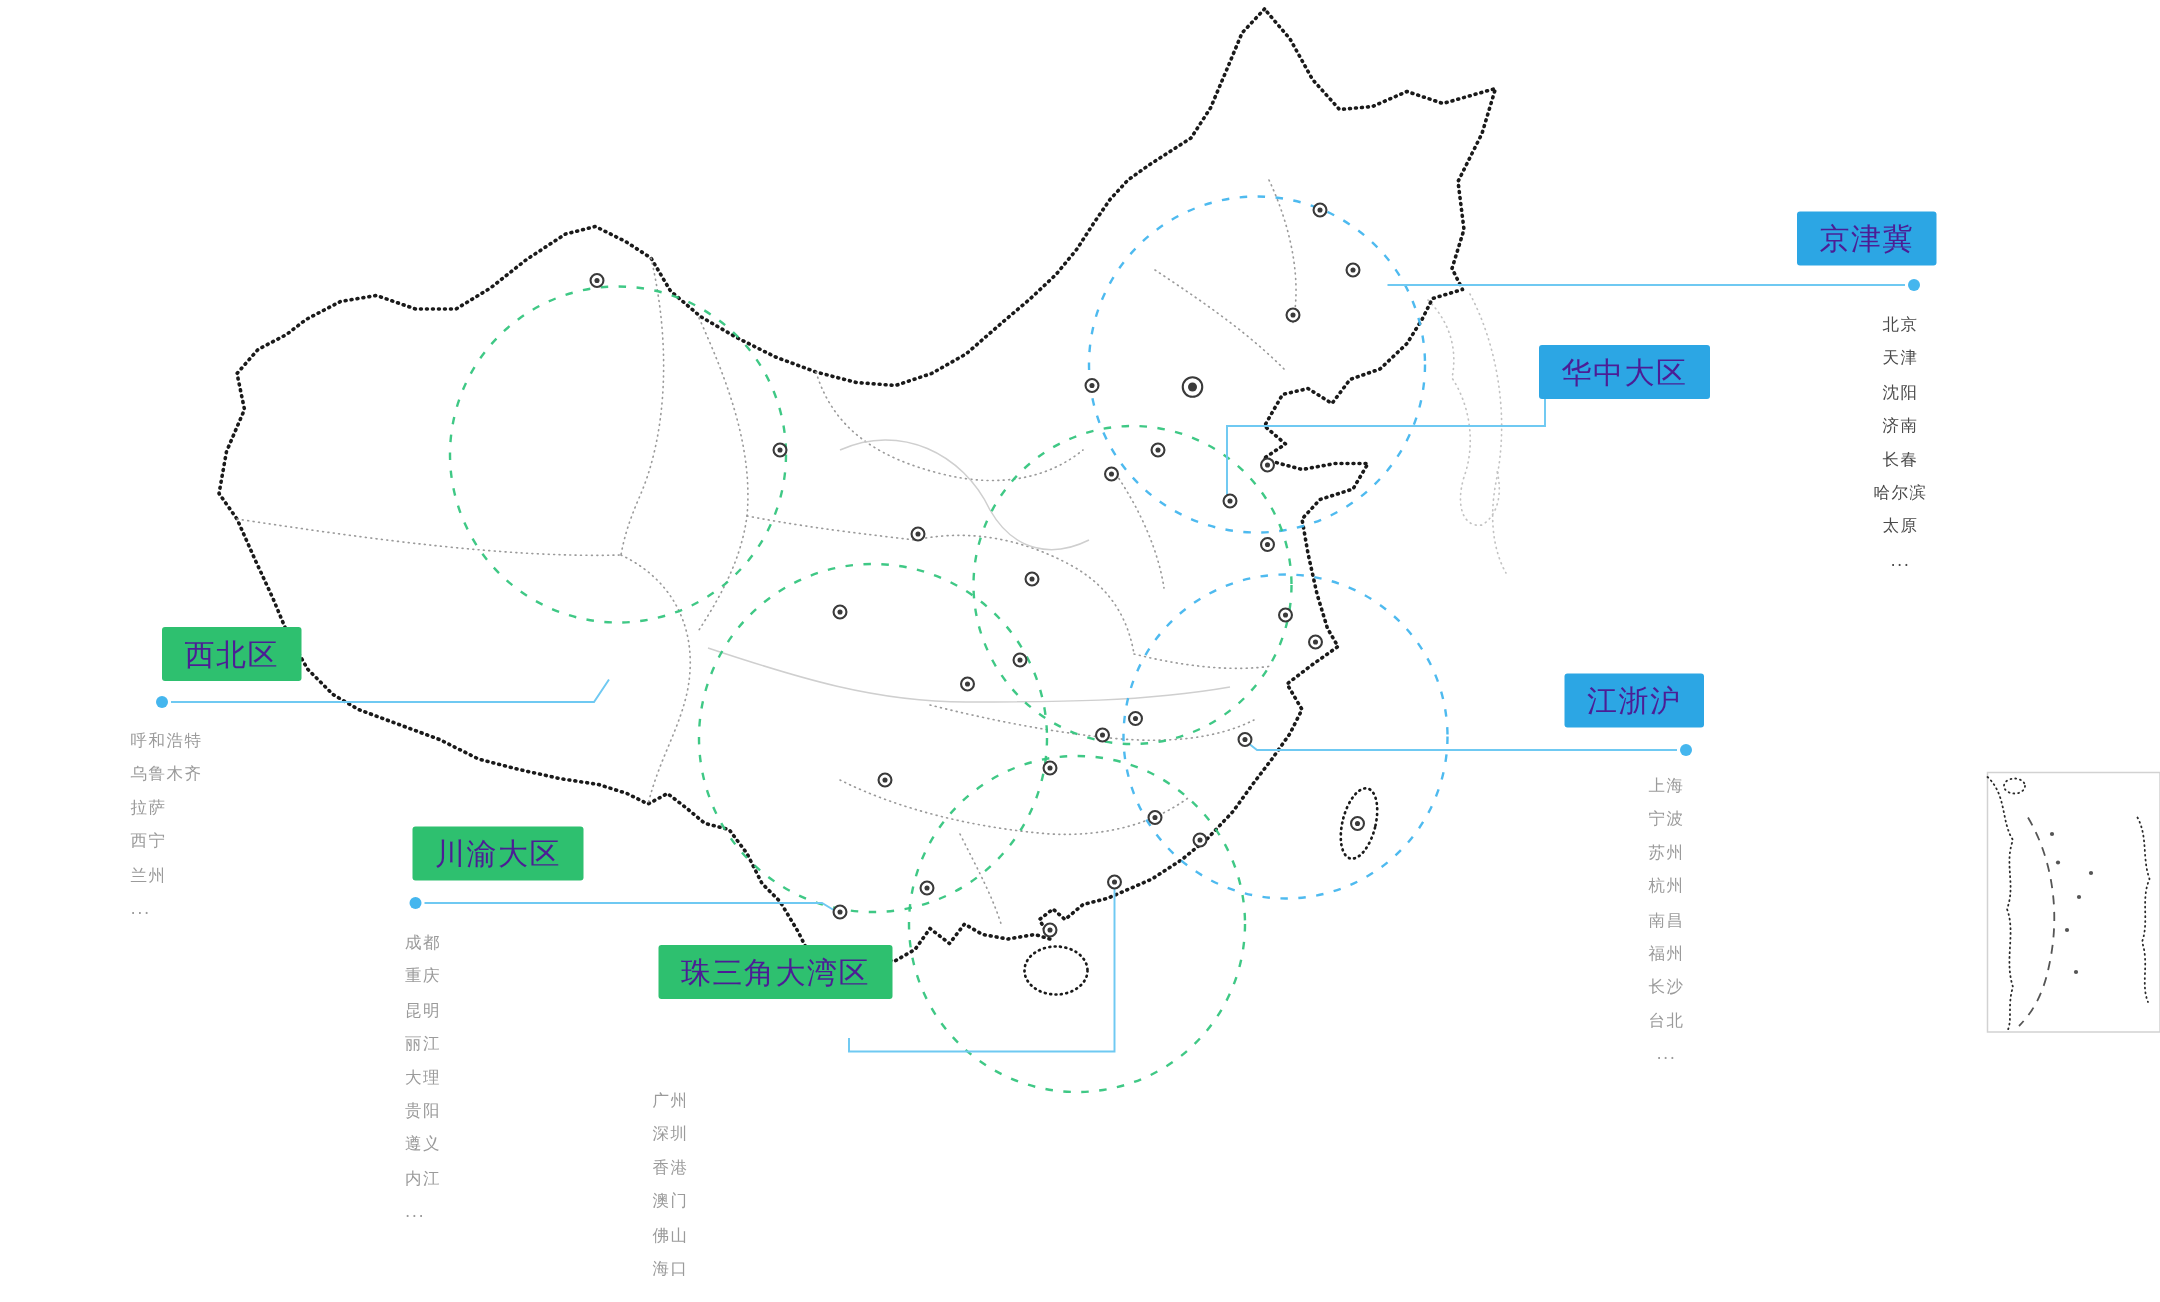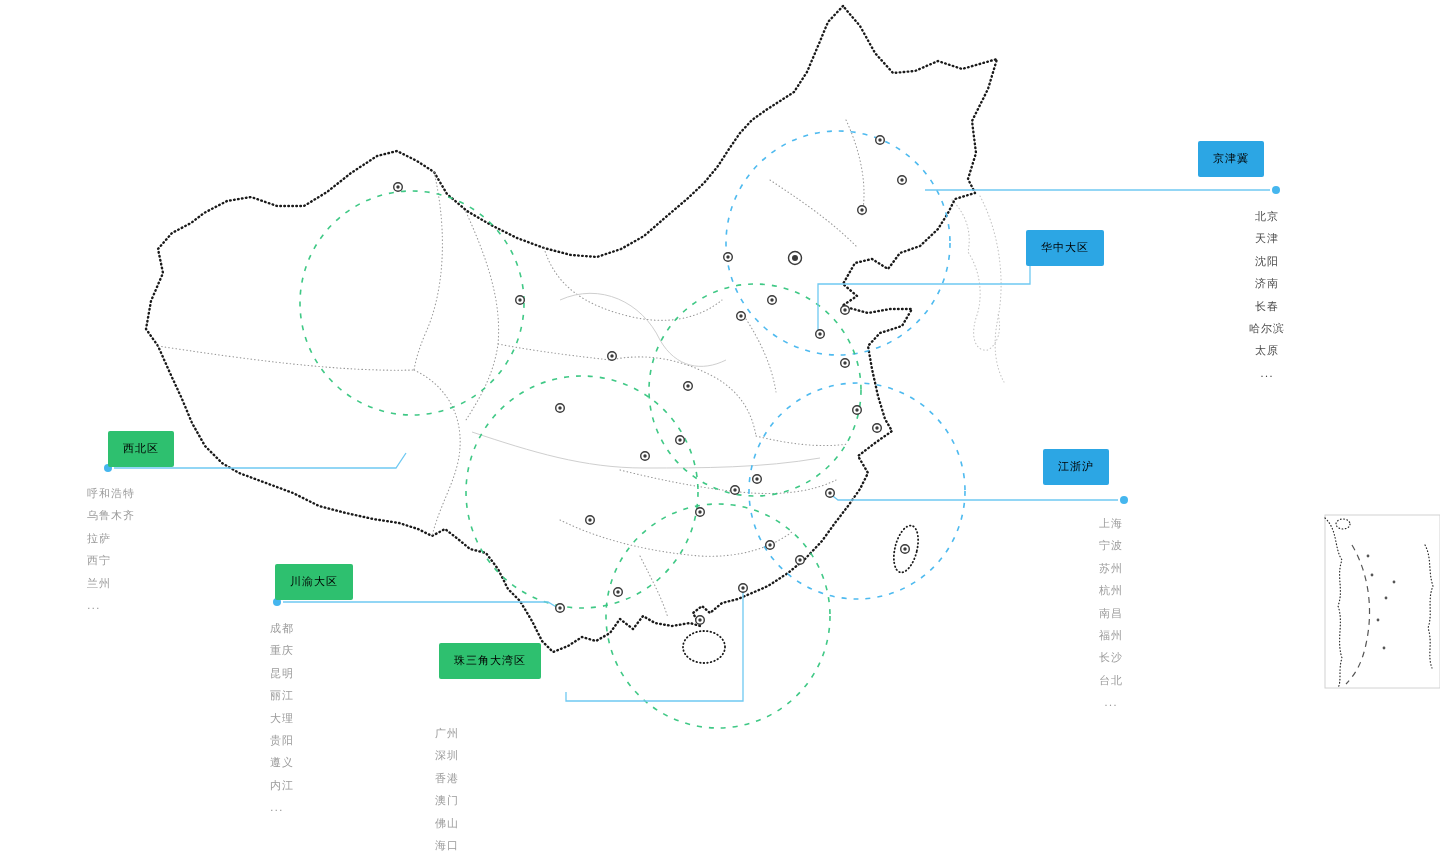--- a/index.html
+++ b/index.html
@@ -12,25 +12,25 @@
   html,body{margin:0;padding:0;}
   body{
     width:1440px;height:868px;background:#ffffff;overflow:hidden;
     font-family:"DejaVu Sans","Liberation Sans",sans-serif;
   }
   .stage{position:relative;width:1440px;height:868px;}
   .map-svg{position:absolute;left:0;top:0;}
 
   .region-label{
     position:absolute;height:36px;line-height:36px;padding:0 15px;
-    color:#000000;font-size:11px;letter-spacing:1px;white-space:nowrap;
+    color:#4c1d95;font-size:20px;letter-spacing:1px;white-space:nowrap;
     border-radius:2px;cursor:pointer;
   }
   .region-label.blue{background:var(--label-blue);}
-  .region-label.green{background:var(--label-green);margin-top:13px;}
+  .region-label.green{background:var(--label-green);}
 
   .city-list{position:absolute;font-size:11px;color:var(--city-gray);}
   .city-list .city{line-height:22.4px;white-space:nowrap;letter-spacing:1px;}
   .city-list.dark{color:var(--city-dark);}
   .city-list.align-center{text-align:center;}
   .city-list.align-right{text-align:right;}
 
   
   .country{fill:none;stroke:var(--map-outline);stroke-width:2.4;stroke-dasharray:0.6 3.4;stroke-linecap:round;stroke-linejoin:round;}
   .province{fill:none;stroke:var(--province);stroke-width:1.1;stroke-dasharray:0.6 3;stroke-linecap:round;}

